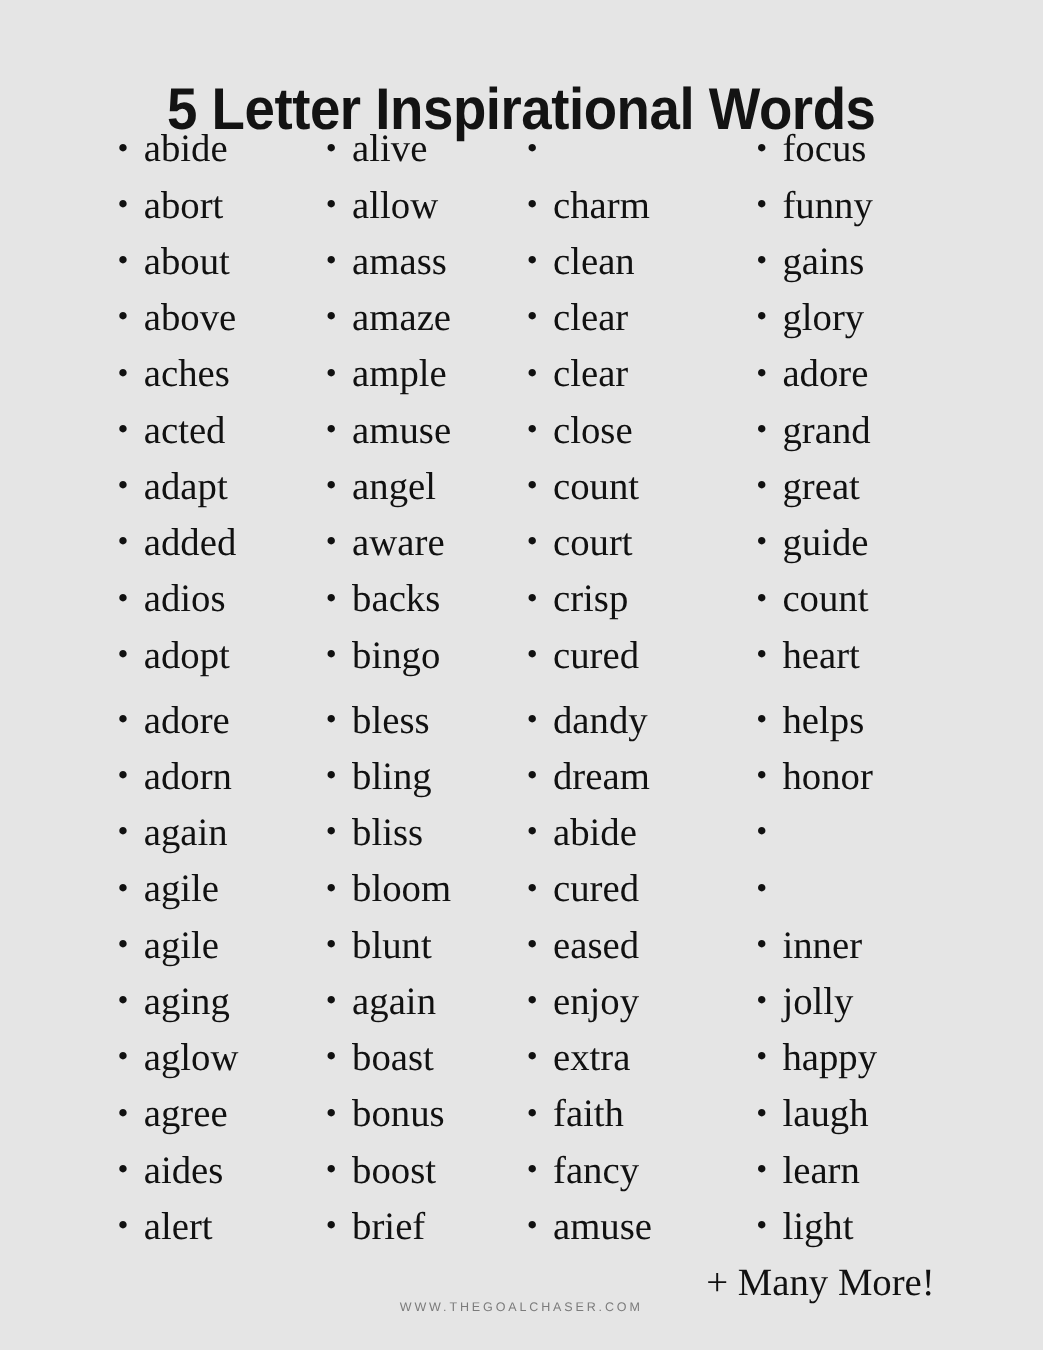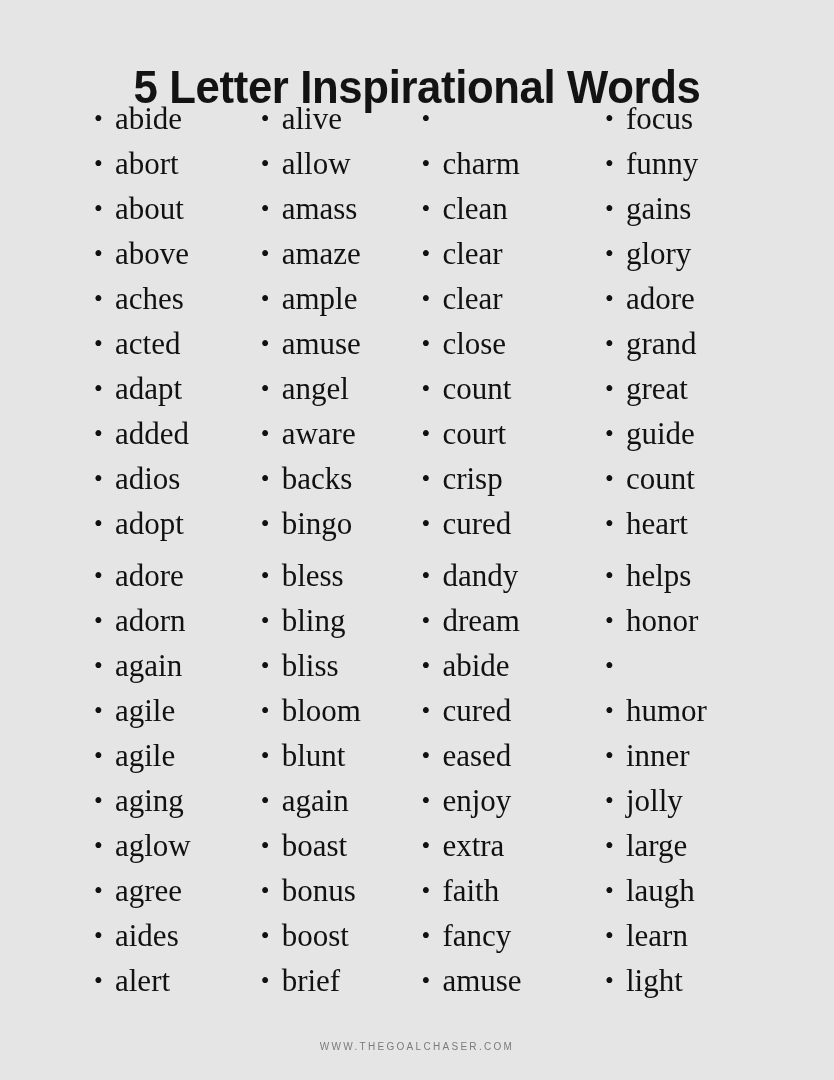--- a/index.html
+++ b/index.html
@@ -217,28 +217,29 @@
           <li class="word-item"><span class="bullet">•</span><span class="word-text">grand</span></li>
           <li class="word-item"><span class="bullet">•</span><span class="word-text">great</span></li>
           <li class="word-item"><span class="bullet">•</span><span class="word-text">guide</span></li>
           <li class="word-item"><span class="bullet">•</span><span class="word-text">count</span></li>
           <li class="word-item"><span class="bullet">•</span><span class="word-text">heart</span></li>
         </ul>
       <ul class="wordlist second-block">
           <li class="word-item"><span class="bullet">•</span><span class="word-text">helps</span></li>
           <li class="word-item"><span class="bullet">•</span><span class="word-text">honor</span></li>
           <li class="word-item"><span class="bullet">•</span></li>
-          <li class="word-item"><span class="bullet">•</span><span class="word-text">humor</span></li>
+          <li class="word-item"><span class="bullet">•</span></li>
           <li class="word-item"><span class="bullet">•</span><span class="word-text">inner</span></li>
           <li class="word-item"><span class="bullet">•</span><span class="word-text">jolly</span></li>
-          <li class="word-item"><span class="bullet">•</span><span class="word-text">large</span></li>
+          <li class="word-item"><span class="bullet">•</span><span class="word-text">happy</span></li>
           <li class="word-item"><span class="bullet">•</span><span class="word-text">laugh</span></li>
           <li class="word-item"><span class="bullet">•</span><span class="word-text">learn</span></li>
           <li class="word-item"><span class="bullet">•</span><span class="word-text">light</span></li>
         </ul>
     </div>
 
   </div>
 
+  <div class="many-more">+ Many More!</div>
 
   <div class="watermark">WWW.THEGOALCHASER.COM</div>
 
 </div>
 
 </body></html>

